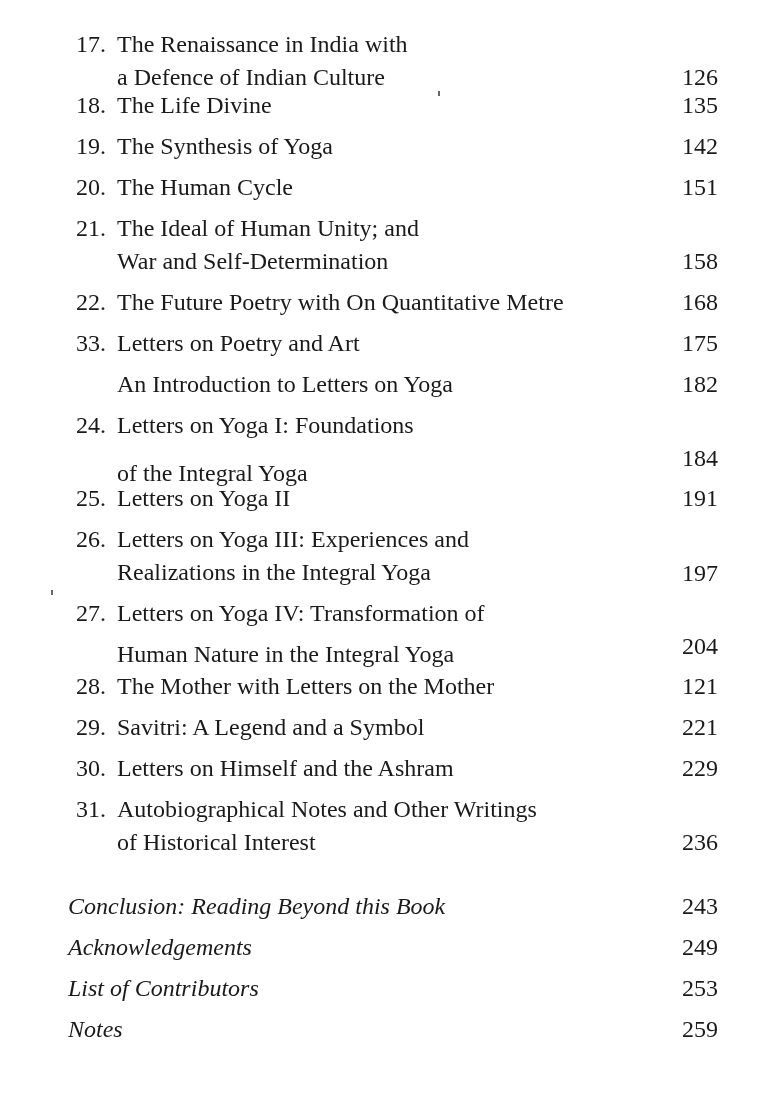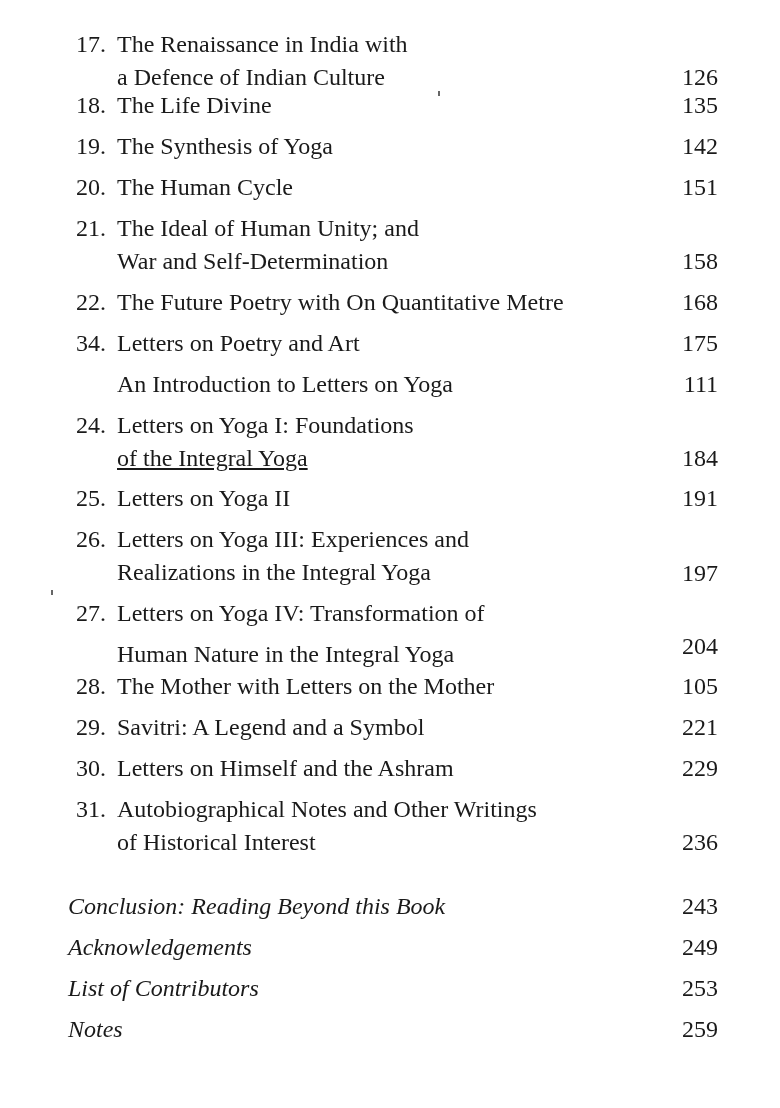--- a/index.html
+++ b/index.html
@@ -103,38 +103,38 @@
         <span class="page-no" style="top: 33px; text-align: center;">158</span>
       </div>
       <div class="entry" style="top: 286px; height: 32px;">
         <span class="num">22.</span>
         <span class="title">
           <span class="line">The Future Poetry with On Quantitative Metre</span>
         </span>
         <span class="page-no" style="top: 0px;">168</span>
       </div>
       <div class="entry" style="top: 327px; height: 32px;">
-        <span class="num">34.</span>
+        <span class="num">33.</span>
         <span class="title">
           <span class="line">Letters on Poetry and Art</span>
         </span>
         <span class="page-no" style="top: 0px;">175</span>
       </div>
       <div class="entry" style="top: 368px; height: 32px;">
         <span class="num"></span>
         <span class="title">
           <span class="line">An Introduction to Letters on Yoga</span>
         </span>
-        <span class="page-no" style="top: 0px;">111</span>
+        <span class="page-no" style="top: 0px;">182</span>
       </div>
       <div class="entry" style="top: 409px; height: 73px;">
         <span class="num">24.</span>
         <span class="title">
           <span class="line">Letters on Yoga I: Foundations</span>
-          <span class="line" style="margin-top: 1px; text-decoration: underline;">of the Integral Yoga</span>
+          <span class="line" style="margin-top: 16px;">of the Integral Yoga</span>
         </span>
         <span class="page-no" style="top: 33px;">184</span>
       </div>
       <div class="entry" style="top: 482px; height: 32px;">
         <span class="num">25.</span>
         <span class="title">
           <span class="line">Letters on Yoga II</span>
         </span>
         <span class="page-no" style="top: 0px;">191</span>
       </div>
@@ -152,21 +152,21 @@
           <span class="line">Letters on Yoga IV: Transformation of</span>
           <span class="line" style="margin-top: 9px;">Human Nature in the Integral Yoga</span>
         </span>
         <span class="page-no" style="top: 33px;">204</span>
       </div>
       <div class="entry" style="top: 670px; height: 32px;">
         <span class="num">28.</span>
         <span class="title">
           <span class="line">The Mother with Letters on the Mother</span>
         </span>
-        <span class="page-no" style="top: 0px;">105</span>
+        <span class="page-no" style="top: 0px;">121</span>
       </div>
       <div class="entry" style="top: 711px; height: 32px;">
         <span class="num">29.</span>
         <span class="title">
           <span class="line">Savitri: A Legend and a Symbol</span>
         </span>
         <span class="page-no" style="top: 0px;">221</span>
       </div>
       <div class="entry" style="top: 752px; height: 32px;">
         <span class="num">30.</span>

